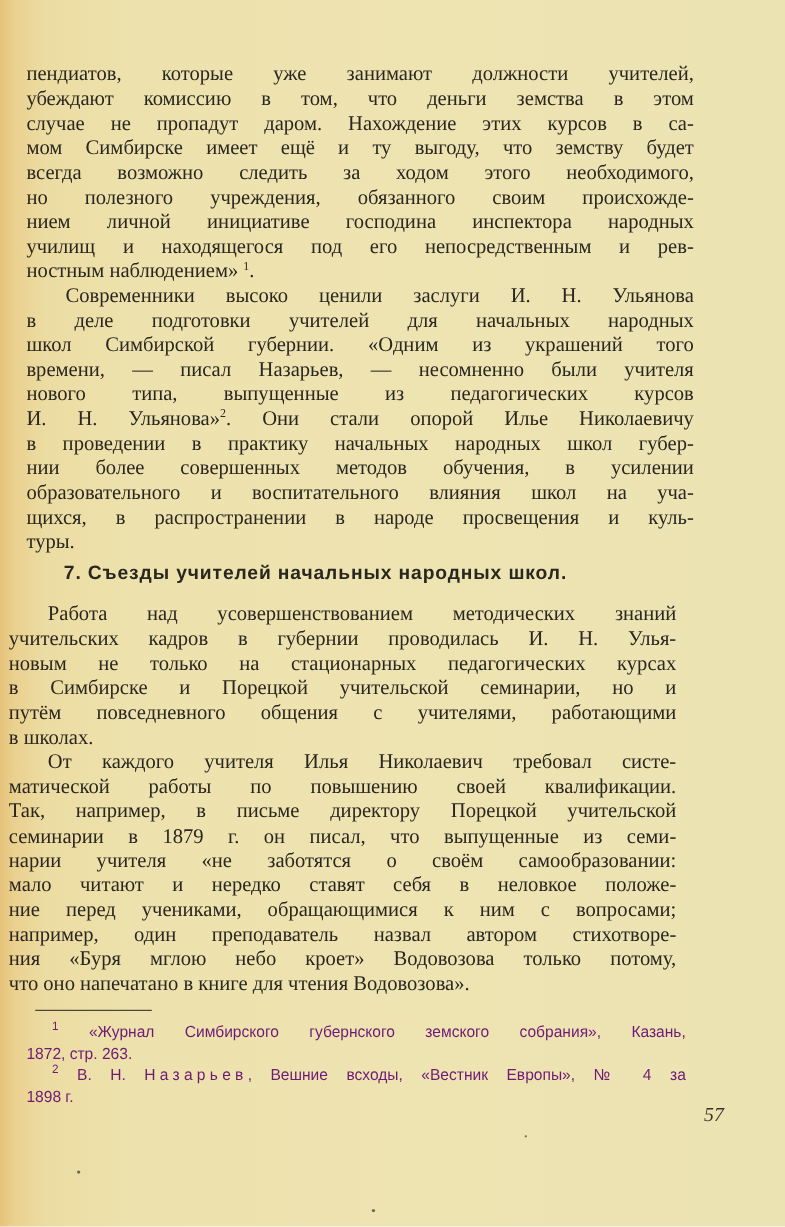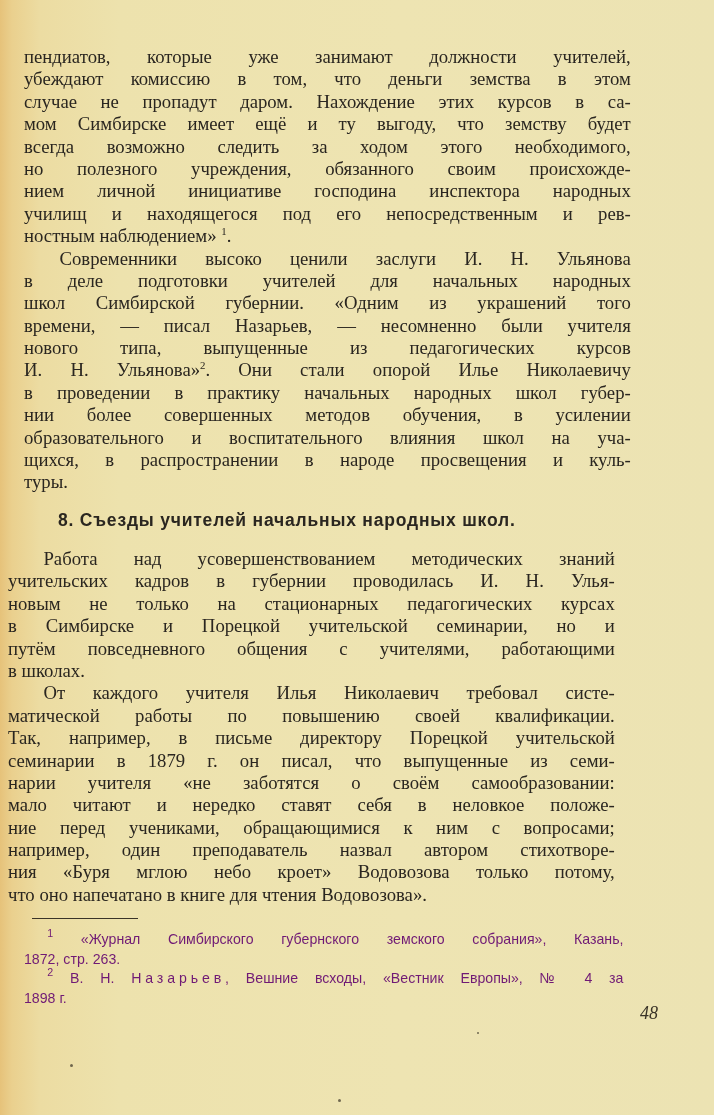--- a/index.html
+++ b/index.html
@@ -4,21 +4,21 @@
 <style>
   html, body { margin: 0; padding: 0; }
   body {
     width: 714px; height: 1115px; overflow: hidden;
     background: linear-gradient(90deg, #e6c27a 0px, #ead08e 12px, #ecdca2 40px, #ede2ad 120px, #eee4b2 400px, #ece3b3 714px);
     position: relative;
     font-family: "Liberation Serif", serif;
     color: #2a2620;
   }
   .page {
-    position: absolute; left: 24px; top: 46px; width: 616px;
+    position: absolute; left: 24px; top: 57px; width: 616px;
   }
   .para {
     margin: 0;
     font-size: 19.2px;
     line-height: 22.4px;
     text-align: justify;
     letter-spacing: 0.15px;
     font-family: "Liberation Sans Narrow", "Liberation Sans", sans-serif;
     transform-origin: left top;
   }
@@ -84,21 +84,21 @@
     <span class="line">нового типа, выпущенные из педагогических курсов</span>
     <span class="line"><span>И. Н. Ульянова»</span><sup>2</sup><span>. Они стали опорой Илье Николаевичу</span></span>
     <span class="line">в проведении в практику начальных народных школ губер-</span>
     <span class="line">нии более совершенных методов обучения, в усилении</span>
     <span class="line">образовательного и воспитательного влияния школ на уча-</span>
     <span class="line">щихся, в распространении в народе просвещения и куль-</span>
     <span class="line last">туры.</span>
   </p>
 </div>
 
-<div class="heading">8. Съезды учителей начальных народных школ.</div>
+<div class="heading">7. Съезды учителей начальных народных школ.</div>
 
 <div class="block2">
   <p class="para">
     <span class="line indent">Работа над усовершенствованием методических знаний</span>
     <span class="line">учительских кадров в губернии проводилась И. Н. Улья-</span>
     <span class="line">новым не только на стационарных педагогических курсах</span>
     <span class="line">в Симбирске и Порецкой учительской семинарии, но и</span>
     <span class="line">путём повседневного общения с учителями, работающими</span>
     <span class="line last">в школах.</span>
   </p>
@@ -118,17 +118,17 @@
 
 <div class="footrule"></div>
 
 <div class="footnotes">
   <span class="fnline fnindent"><sup>1</sup> <span>«Журнал Симбирского губернского земского собрания», Казань,</span></span>
   <span class="fnline last">1872, стр. 263.</span>
   <span class="fnline fnindent"><sup>2</sup> <span>В. Н.</span> <span class="spaced">Назарьев</span><span>, Вешние всходы, «Вестник Европы», № 4 за</span></span>
   <span class="fnline last">1898 г.</span>
 </div>
 
-<div class="pagenum">48</div>
+<div class="pagenum">57</div>
 
 <div class="speck" style="left:70px;top:1064px;"></div>
 <div class="speck" style="left:338px;top:1099px;"></div>
 <div class="speck" style="left:477px;top:1032px;width:2px;height:2px;"></div>
 
 </body></html>

